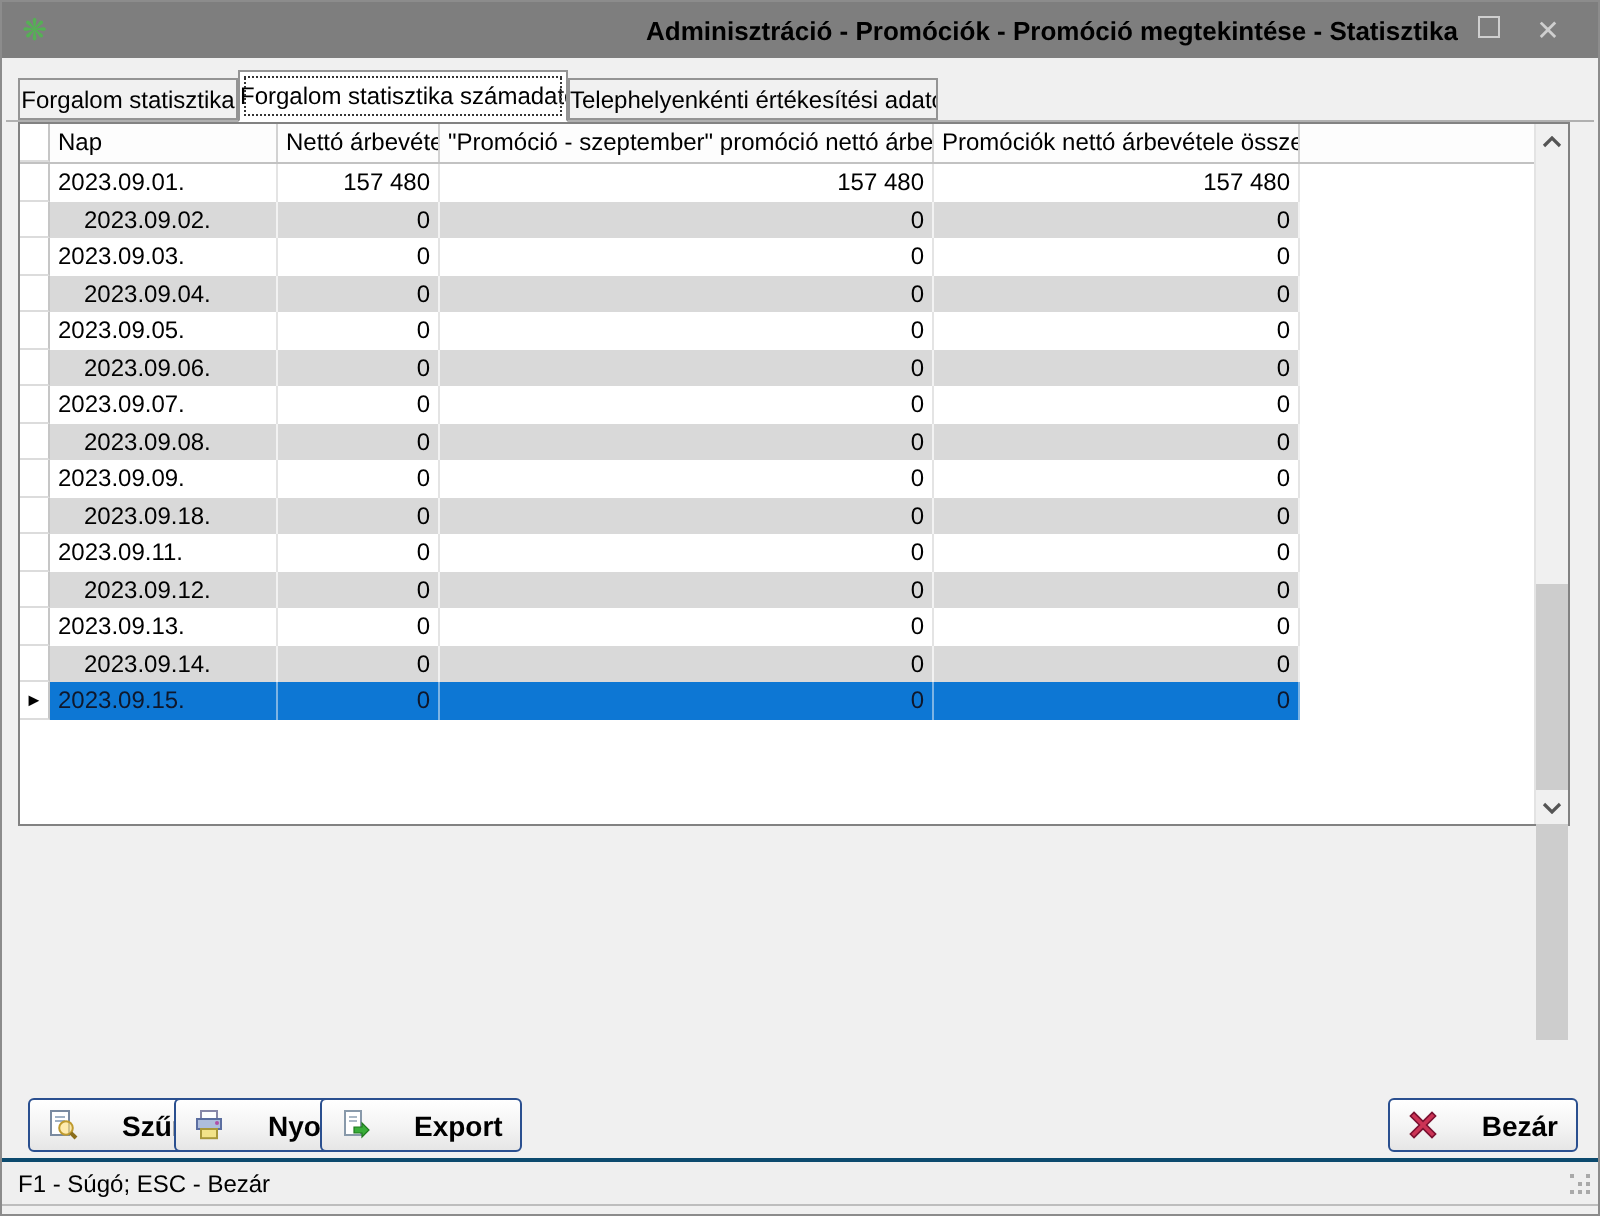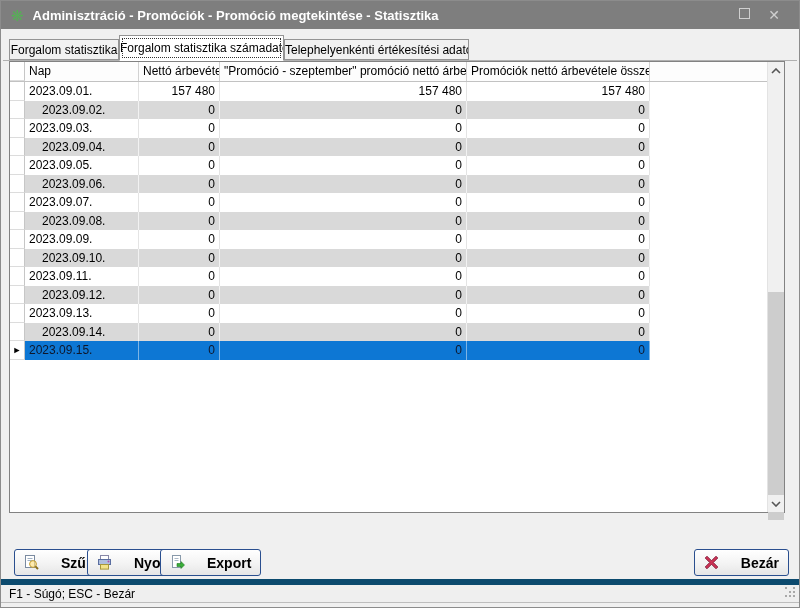--- a/index.html
+++ b/index.html
@@ -9,42 +9,42 @@
     background:#f0f0f0; border:1px solid #8c8c8c;
     font-family:"Liberation Sans", sans-serif; font-size:12px; color:#000;
     overflow:hidden;
   }
   
   .titlebar {
     position:absolute; top:0; left:0; right:0; height:28px;
     background:#7e7e7e; display:flex; align-items:center; padding:0 10px;
   }
   .title-icon { color:#55b055; font-size:15px; line-height:1; }
-  .title-text { color:#ffffff; font-weight:bold; font-size:13px; margin-left:9px; flex:1;
-                white-space:nowrap; overflow:hidden; }
+  .title-text { color:#000000; font-weight:bold; font-size:13px; margin-left:9px; flex:1;
+                white-space:nowrap; overflow:hidden;text-align:right; }
   .win-btn { width:30px; text-align:center; color:#cfcfcf; cursor:default; }
   .max-glyph { display:inline-block; width:11px; height:11px; border:1px solid #cfcfcf; }
   .close-glyph { font-size:14px; }
   
   .tab {
     position:absolute; text-align:center; background:#f1f1f1;
     border:1px solid #949494; line-height:20px; height:21px; top:38px;
     white-space:nowrap; overflow:hidden;
   }
   .tab.active {
     top:34px; height:26px; line-height:24px; background:#ffffff; z-index:3;
     outline:1px dotted #333; outline-offset:-4px; border-bottom:1px solid #fff;
   }
   .tab1 { left:8px;   width:110px; }
   .tab2 { left:118px; width:165px; }
   .tab3 { left:283px; width:185px; }
   .tabline { position:absolute; top:59px; left:2px; right:2px; height:1px; background:#b0b0b0; z-index:1; }
   
   .grid {
-    position:absolute; left:8px; top:60px; width:776px; height:452px;
+    position:absolute; left:8px; top:60px; width:776px; height:352px;
     background:#ffffff; border:1px solid #828282; z-index:2;
   }
   .grid-inner { position:absolute; inset:0; overflow:hidden; }
   .grid-header { display:flex; height:20px; background:#fdfdfd; border-bottom:1px solid #c2c2c2; }
   .hcell { border-right:1px solid #d2d2d2; line-height:19px; padding:0 4px;
            white-space:nowrap; overflow:hidden; }
   .row { display:flex; height:18.5px; }
   .cell { line-height:18.5px; white-space:nowrap; overflow:hidden; }
   .c-gutter { width:15px; background:#fff; border-right:1px solid #c6c6c6;
               border-bottom:1px solid #dcdcdc; font-size:9px; text-align:center;
@@ -66,21 +66,21 @@
   .btn {
     position:absolute; top:548px; height:27px; display:inline-flex; align-items:center;
     gap:22px; padding:0 9px; background:linear-gradient(#ffffff,#f3f3f3 55%,#e6e6e6);
     border:1px solid #2a4f8f; border-radius:3px; font-size:14px; cursor:default;font-weight:bold;
   }
   .btn-szures { left:13px; }  .btn-nyomtat { left:86px; }
   .btn-export { left:159px; } .btn-bezar { right:10px; min-width:76px; justify-content:center; }
   
   .statusbar {
     position:absolute; left:0; right:0; top:578px; height:24px; background:#efefef;
-    border-top:6px solid #0c4a6e; border-bottom:1px solid #bdbdbd;
+    border-top:2px solid #0c4a6e; border-bottom:1px solid #bdbdbd;
     display:flex; align-items:center; padding:0 8px;
   }
   .grip { position:absolute; right:3px; bottom:4px; width:11px; height:11px; }
   .grip i { position:absolute; width:2px; height:2px; background:#a9a9a9;
             box-shadow:8px 0 #a9a9a9, 4px 4px #a9a9a9, 8px 4px #a9a9a9,
                        0 8px #a9a9a9, 4px 8px #a9a9a9, 8px 8px #a9a9a9; left:0; top:0; }
 </style>
 </head>
 <body>
 
@@ -166,21 +166,21 @@
           </div>
           <div class="row odd">
             <div class="cell c-gutter"></div>
             <div class="cell data c-date c1">2023.09.09.</div>
             <div class="cell data c-num c2">0</div>
             <div class="cell data c-num c3">0</div>
             <div class="cell data c-num c4">0</div>
           </div>
           <div class="row even">
             <div class="cell c-gutter"></div>
-            <div class="cell data c-date c1">2023.09.10.</div>
+            <div class="cell data c-date c1">2023.09.18.</div>
             <div class="cell data c-num c2">0</div>
             <div class="cell data c-num c3">0</div>
             <div class="cell data c-num c4">0</div>
           </div>
           <div class="row odd">
             <div class="cell c-gutter"></div>
             <div class="cell data c-date c1">2023.09.11.</div>
             <div class="cell data c-num c2">0</div>
             <div class="cell data c-num c3">0</div>
             <div class="cell data c-num c4">0</div>

